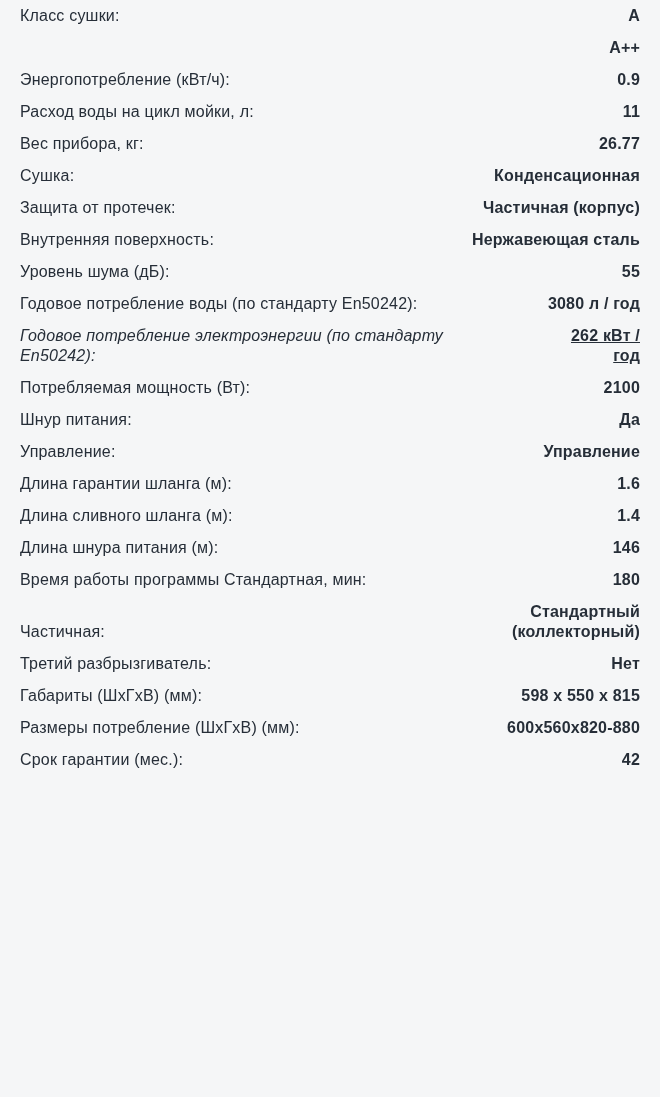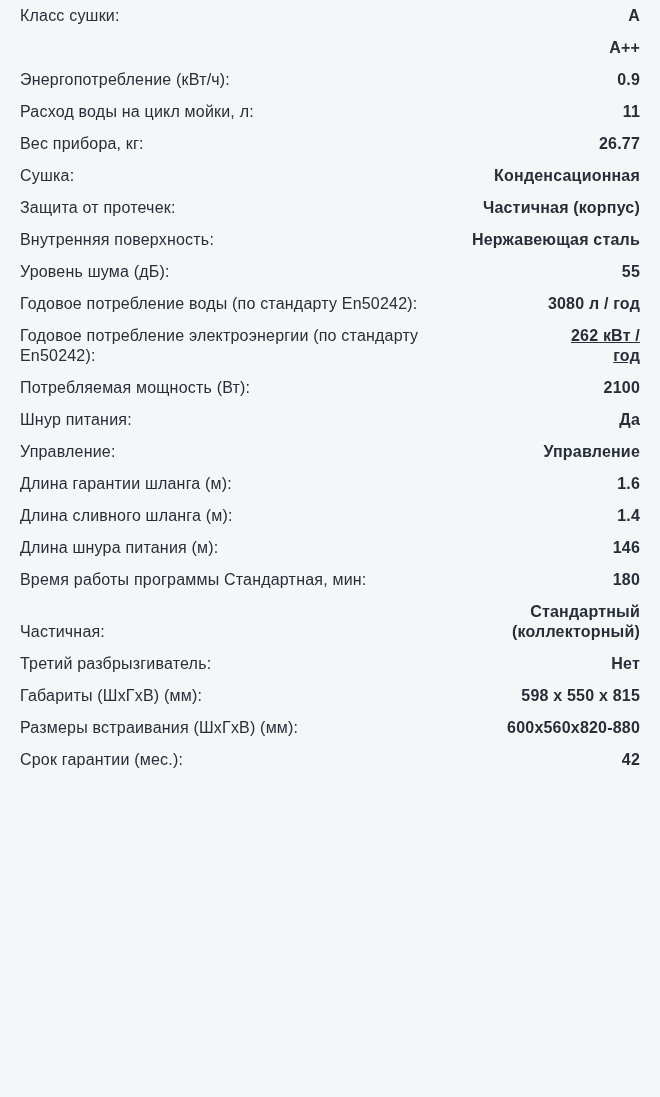--- a/index.html
+++ b/index.html
@@ -34,21 +34,21 @@
   }
   .value {
     font-size: 16px;
     line-height: 20px;
     letter-spacing: 0.2px;
     font-weight: 700;
     text-align: right;
     flex-shrink: 0;
     margin-left: auto;
   }
-  .label.lwrap { max-width: 430px; }
+  .label.lwrap { max-width: 430px; font-style: italic; }
   .value.wrap-narrow { max-width: 92px; white-space: normal; text-decoration: underline; }
   .value.wrap-medium { max-width: 152px; white-space: normal; }
 </style>
 </head>
 <body style="background: rgb(245, 246, 247); color: rgb(38, 46, 56);">
 
 <div class="spec-table" id="spec-table">
   <div class="row">
     <div class="label">Класс сушки:</div>
     <div class="value">A</div>
@@ -147,21 +147,21 @@
     <div class="label">Третий разбрызгиватель:</div>
     <div class="value">Нет</div>
   </div>
 
   <div class="row">
     <div class="label">Габариты (ШхГхВ) (мм):</div>
     <div class="value">598 x 550 x 815</div>
   </div>
 
   <div class="row">
-    <div class="label">Размеры встраивания (ШхГхВ) (мм):</div>
+    <div class="label">Размеры потребление (ШхГхВ) (мм):</div>
     <div class="value">600x560x820-880</div>
   </div>
 
   <div class="row">
     <div class="label">Срок гарантии (мес.):</div>
     <div class="value">42</div>
   </div>
 </div>
 
 </body></html>

